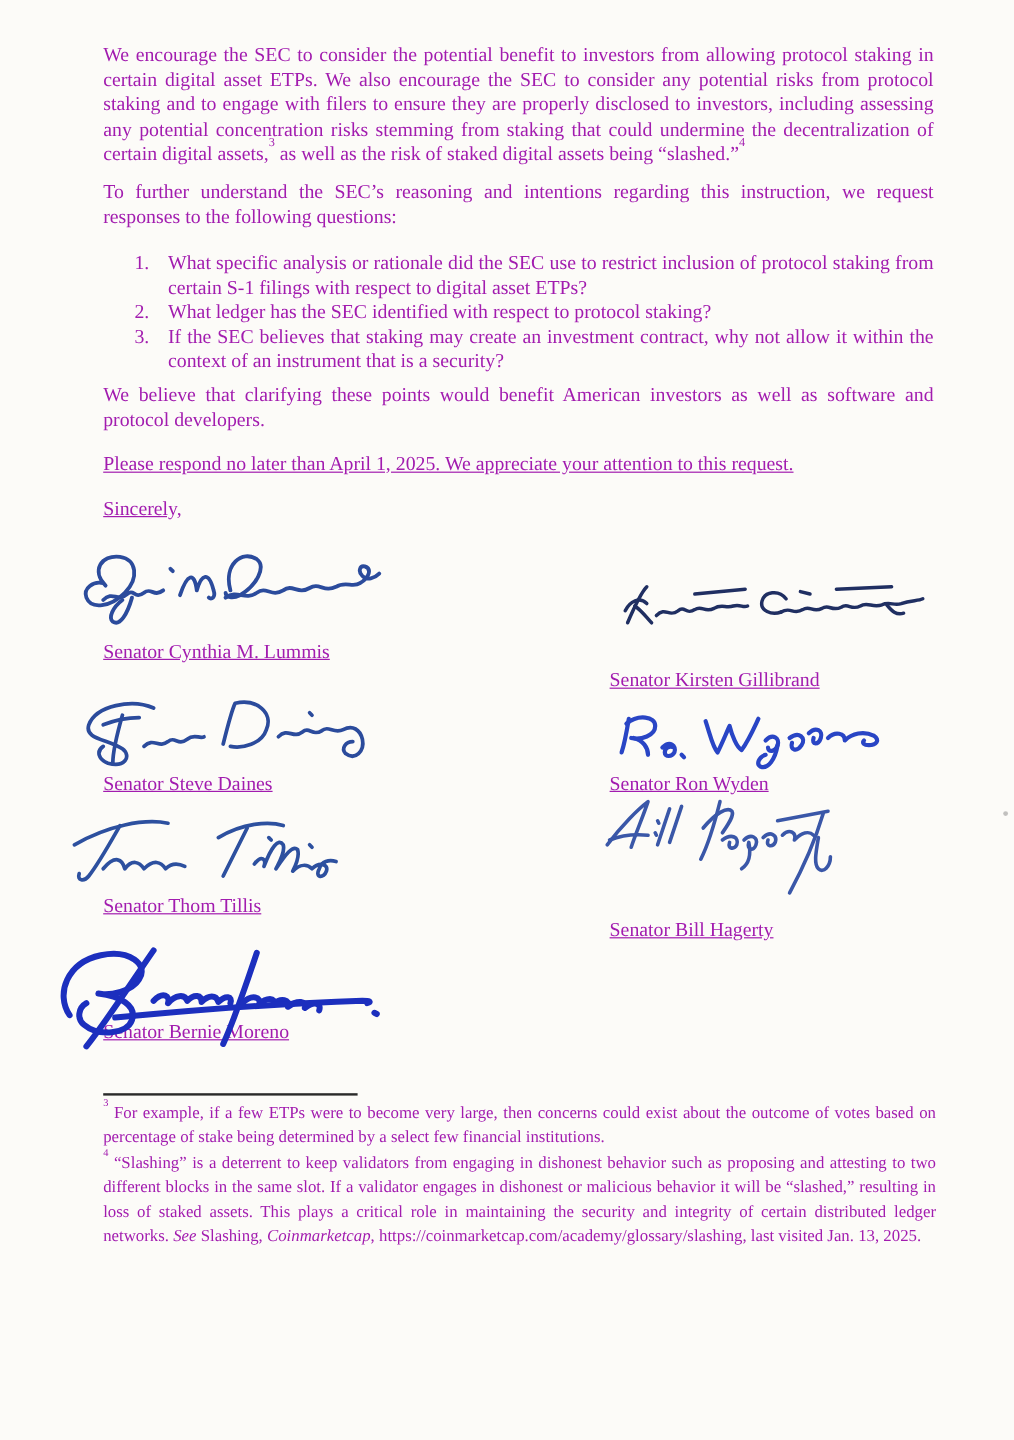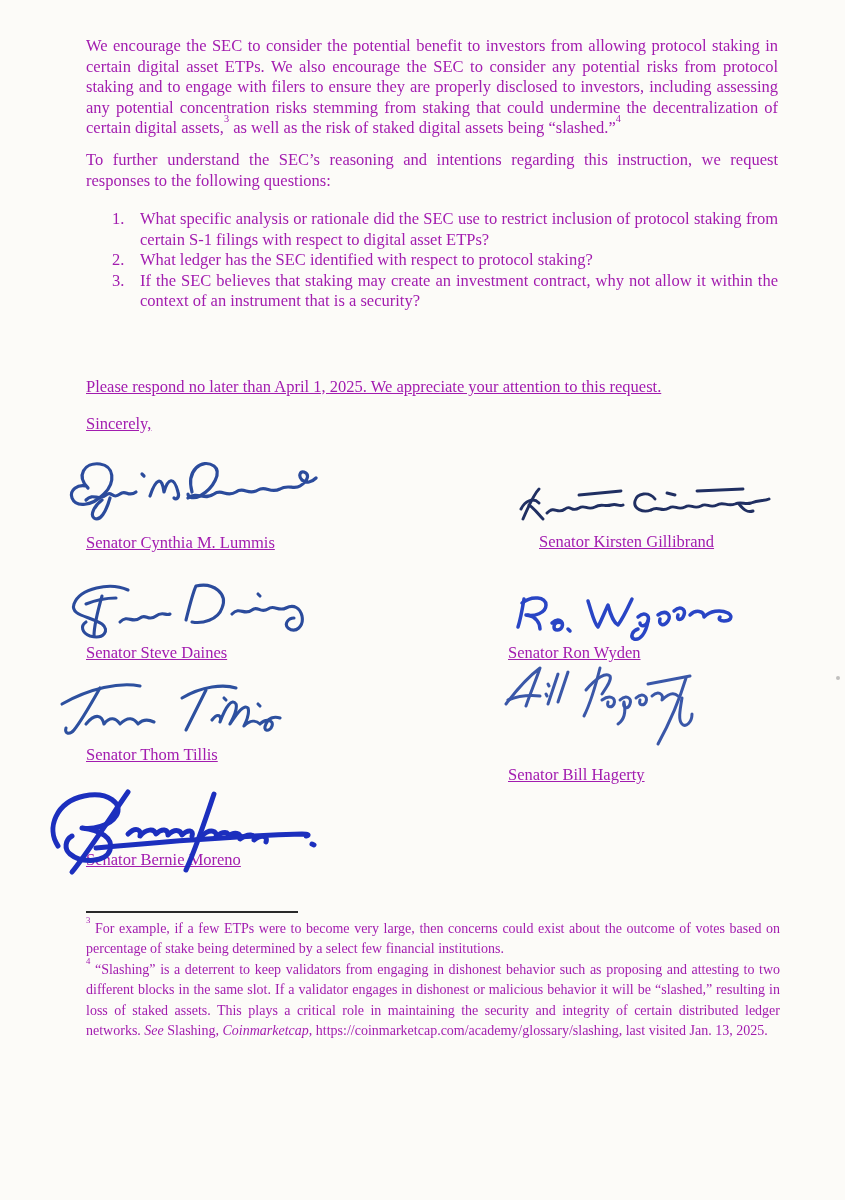--- a/index.html
+++ b/index.html
@@ -46,20 +46,21 @@
     <div class="qitem">
       <span class="qnum">2.</span>
       <span class="qtext">What ledger has the SEC identified with respect to protocol staking?</span>
     </div>
     <div class="qitem">
       <span class="qnum">3.</span>
       <span class="qtext">If the SEC believes that staking may create an investment contract, why not allow it within the context of an instrument that is a security?</span>
     </div>
   </div>
 
+  <p class="block" style="top:319px;">We believe that clarifying these points would benefit American investors as well as software and protocol developers.</p>
 
   <p class="block noj" style="top:377px;">Please respond no later than April 1, 2025. We appreciate your attention to this request.</p>
 
   <p class="block noj" style="top:414px;">Sincerely,</p>
 
   <svg class="sig-svg" style="left:58px; top:454px;" width="278" height="84" viewBox="0 0 278 84">
     <g fill="none" stroke-width="3.2" stroke-linecap="round" stroke-linejoin="round" stroke="#2b4b9c">
       <path d="M30,34 C18,22 26,8 42,10 C56,12 58,28 46,40 C34,52 18,54 14,44 C11,36 20,30 28,32"></path>
       <path d="M28,46 C36,38 40,48 48,41 C54,36 54,46 62,40 C68,35 70,44 78,38"></path>
       <path d="M52,44 C48,58 42,68 36,64 C32,61 36,52 44,46"></path>
@@ -78,21 +79,21 @@
       <path d="M24,24 C30,28 34,34 38,38"></path>
       <path d="M42,32 C50,24 52,34 60,28 C66,23 66,32 74,27 C80,23 82,30 90,26 C96,22 100,26 106,24 C112,22 114,26 118,24"></path>
       <path d="M74,14 L116,10"></path>
       <path d="M150,18 C144,10 132,12 130,20 C128,28 138,32 146,29"></path>
       <path d="M146,29 C154,24 156,32 164,27 C170,23 172,30 180,26 C186,22 188,29 196,25 C202,21 204,28 212,24 C218,20 222,26 230,23 C236,20 240,24 246,22 C254,19 260,20 264,18"></path>
       <path d="M234,23 C238,28 242,32 248,30"></path>
       <path d="M162,12 L170,14"></path>
       <path d="M192,10 L238,8"></path>
     </g>
   </svg>
-  <span class="sig-name" style="left:508px; top:532px;margin-left:31px;">Senator Kirsten Gillibrand</span>
+  <span class="sig-name" style="left:508px; top:557px;">Senator Kirsten Gillibrand</span>
 
   <svg class="sig-svg" style="left:62px; top:578px;" width="268" height="70" viewBox="0 0 268 70">
     <g fill="none" stroke-width="3.1" stroke-linecap="round" stroke-linejoin="round" stroke="#2b4b9c">
       <path d="M66,12 C48,4 18,10 12,26 C8,38 28,38 40,46 C48,52 42,62 28,58 C20,55 18,48 24,44"></path>
       <path d="M40,18 C36,32 32,48 32,58"></path>
       <path d="M24,26 C34,22 46,20 54,20"></path>
       <path d="M58,44 C66,36 70,46 78,40 C84,35 86,44 94,38 C100,33 104,38 108,36"></path>
       <path d="M124,42 C128,26 132,12 134,8 C152,4 166,16 160,30 C156,42 140,46 130,44"></path>
       <path d="M170,36 C178,28 182,38 190,32 C196,27 198,36 206,31 C212,26 216,34 224,30 C232,26 238,30 240,38 C242,48 234,56 226,50 C222,46 226,40 232,40"></path>
       <path d="M196,16 L198,18"></path>

